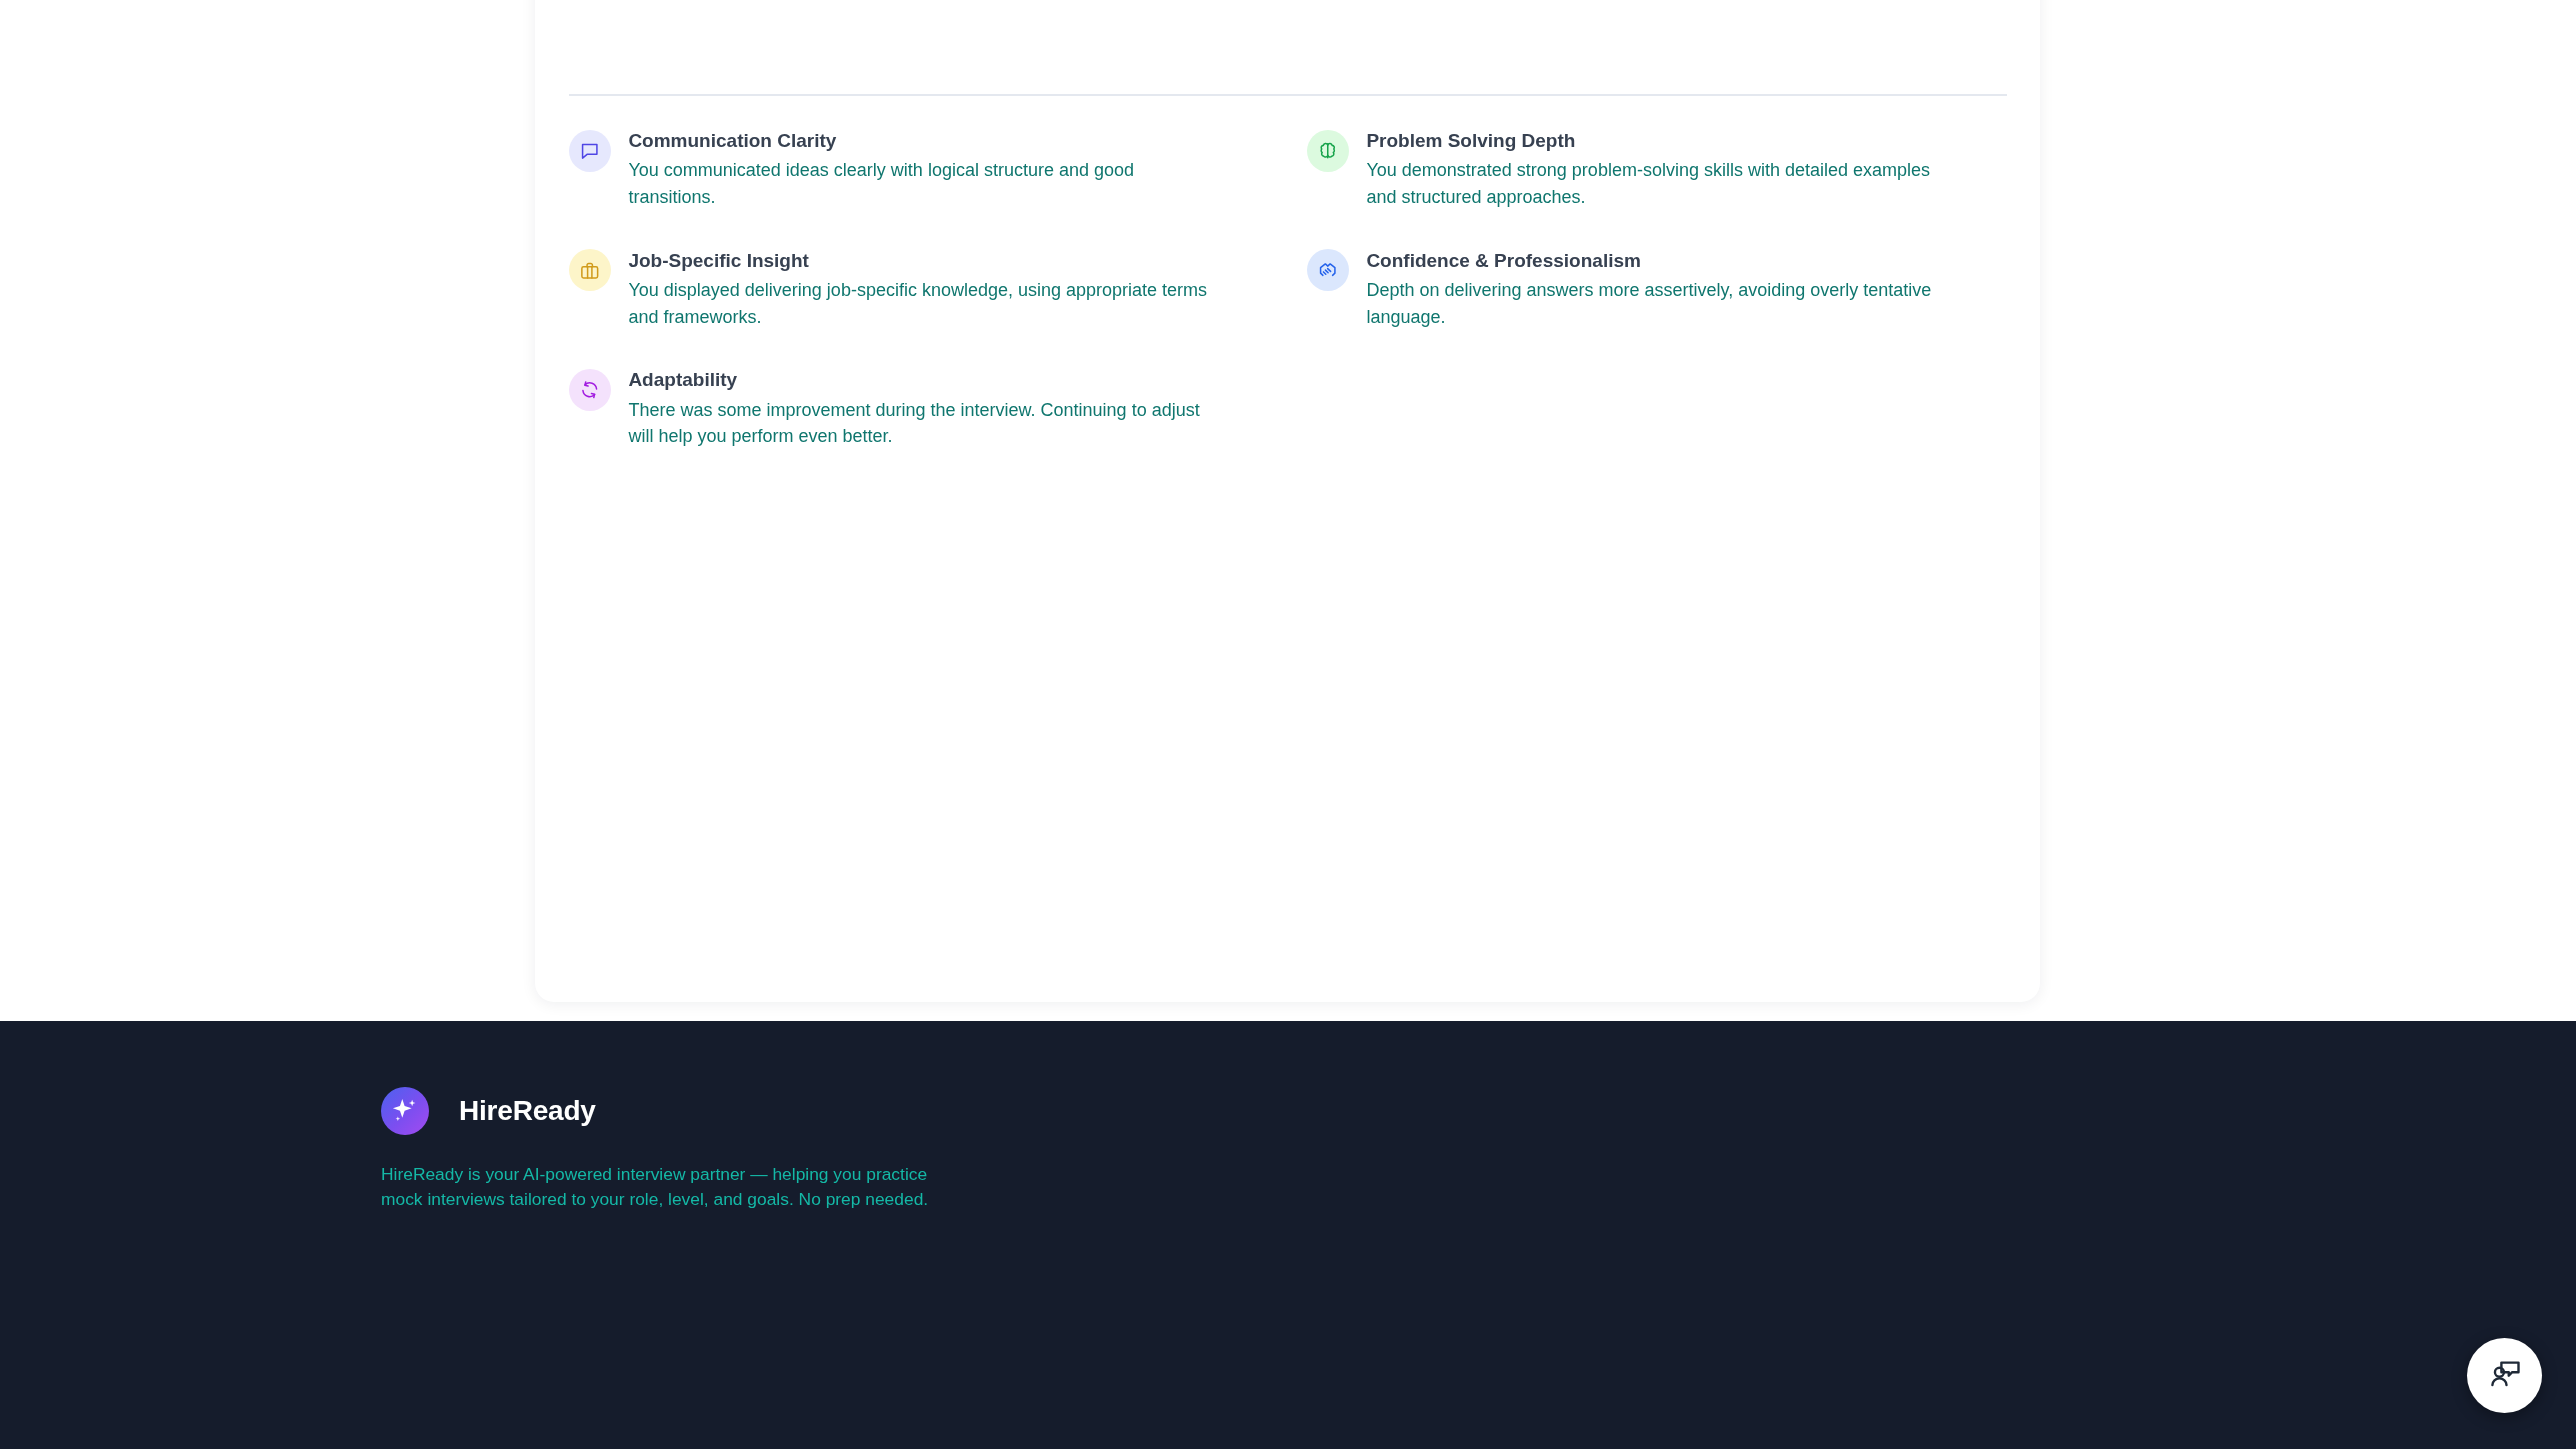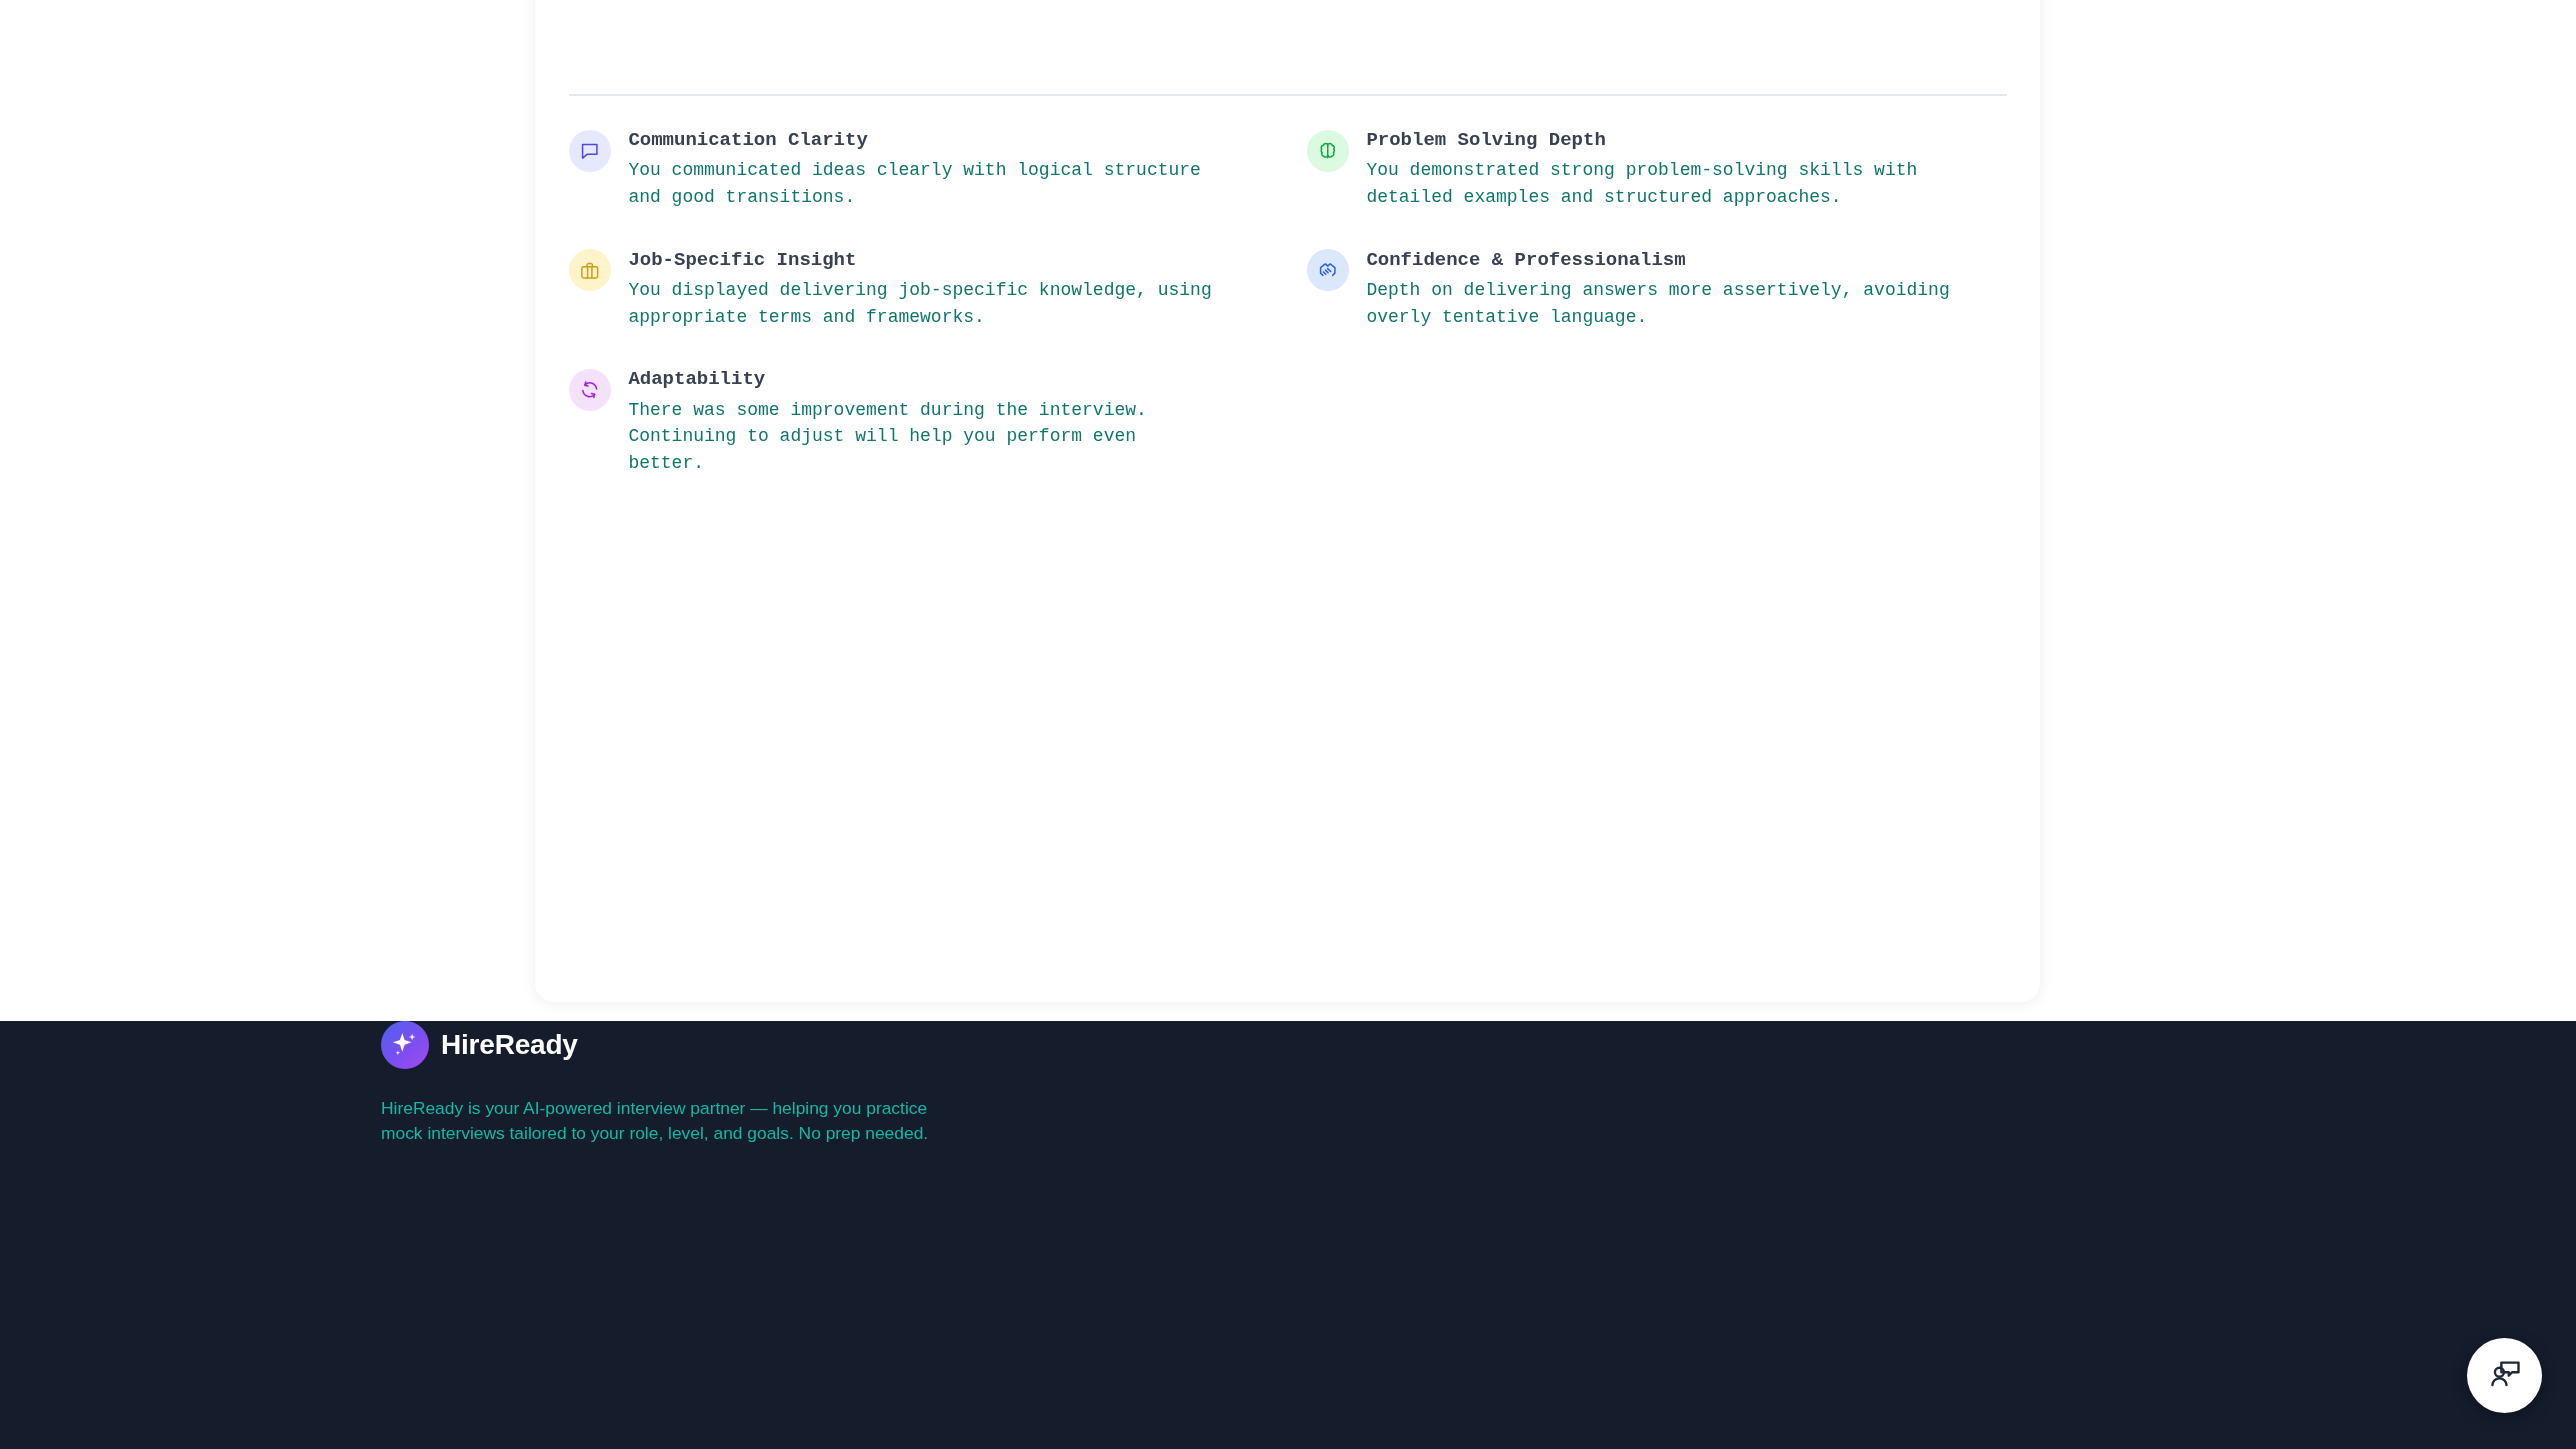--- a/index.html
+++ b/index.html
@@ -42,21 +42,20 @@
     font-size: 26px;
     font-weight: bold;
     color: #1f2937;
     letter-spacing: -0.1px;
     margin-bottom: 42px;
   }
   .fb-grid {
     display: grid;
     grid-template-columns: 738px 700px;
     row-gap: 0px;
-    font-family: Liberation Mono, monospace;
   }
   .fb-item {
     display: flex;
     gap: 17.4px;
     padding-bottom: 38px;
   }
   .fb-icon {
     flex: 0 0 auto;
     width: 42px; height: 42px;
     border-radius: 50%;
@@ -80,21 +79,21 @@
   }
 
   
   .footer {
     position: absolute;
     left: 0; top: 1021px;
     width: 2576px; height: 428px;
     background: #151c2c;
   }
   .footer-inner { position: absolute; left: 381px; top: 0; width: 1825px; }
-  .brand { display: flex; align-items: center; gap: 12px; }
+  .brand { display: flex; align-items: center; gap: 30px; margin-top: 66px; }
   .brand-mark {
     width: 48px; height: 48px; border-radius: 50%;
     background: linear-gradient(135deg, #4b62ef 0%, #7c4ef0 55%, #a44bf0 100%);
     display: flex; align-items: center; justify-content: center;
   }
   .brand-mark svg { width: 29.5px; height: 29.5px; }
   .brand-name {
     font-size: 28px; font-weight: bold; color: #ffffff; letter-spacing: -0.2px;
   }
   .footer-desc {

